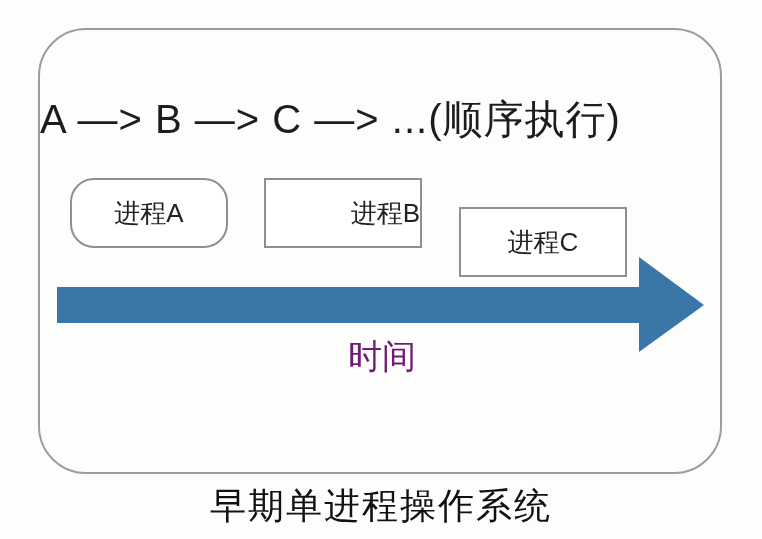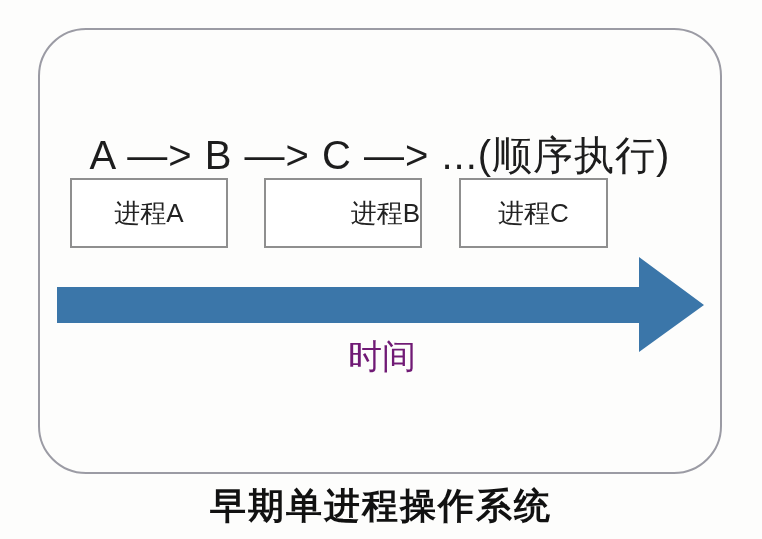--- a/index.html
+++ b/index.html
@@ -24,43 +24,42 @@
     border: 2px solid #9b9ba4;
     border-radius: 48px;
     box-sizing: border-box;
     background: transparent;
   }
   .sequence-text {
     position: absolute;
     left: 0;
     right: 0;
     top: 62px;
-    text-align: center;
+    text-align: left;
     font-size: 40px;
     letter-spacing: 1px;
     color: #1d1d1d;
     white-space: nowrap;
-    margin-top: 36px;
   }
   .process-box {
     position: absolute;
     top: 148px;
     height: 70px;
     border: 2px solid #8f8f8f;
     box-sizing: border-box;
     display: flex;
     align-items: center;
     justify-content: center;
     font-size: 26px;
     color: #222;
     background: #fff;
   }
-  .box-a { left: 30px;  width: 158px; }
+  .box-a { left: 30px;  width: 158px; border-radius: 24px; }
   .box-b { left: 224px; width: 158px; justify-content: flex-end; }
-  .box-c { left: 419px; width: 149px; }
+  .box-c { left: 419px; width: 168px; margin-top: 29px; }
   .arrow-svg {
     position: absolute;
     left: 0;
     top: 0;
     width: 684px;
     height: 446px;
     pointer-events: none;
   }
   .time-label {
     position: absolute;
@@ -73,21 +72,20 @@
   }
   .caption {
     position: absolute;
     left: 0;
     right: 0;
     top: 482px;
     text-align: center;
     font-size: 36px;
     color: #111;
     letter-spacing: 2px;
-    font-weight: bold;
   }
 </style>
 </head>
 <body>
 
 <div class="frame">
 
   <div class="sequence-text">A —&gt; B —&gt; C —&gt; ...(顺序执行)</div>
 
   <div class="process-box box-a">

